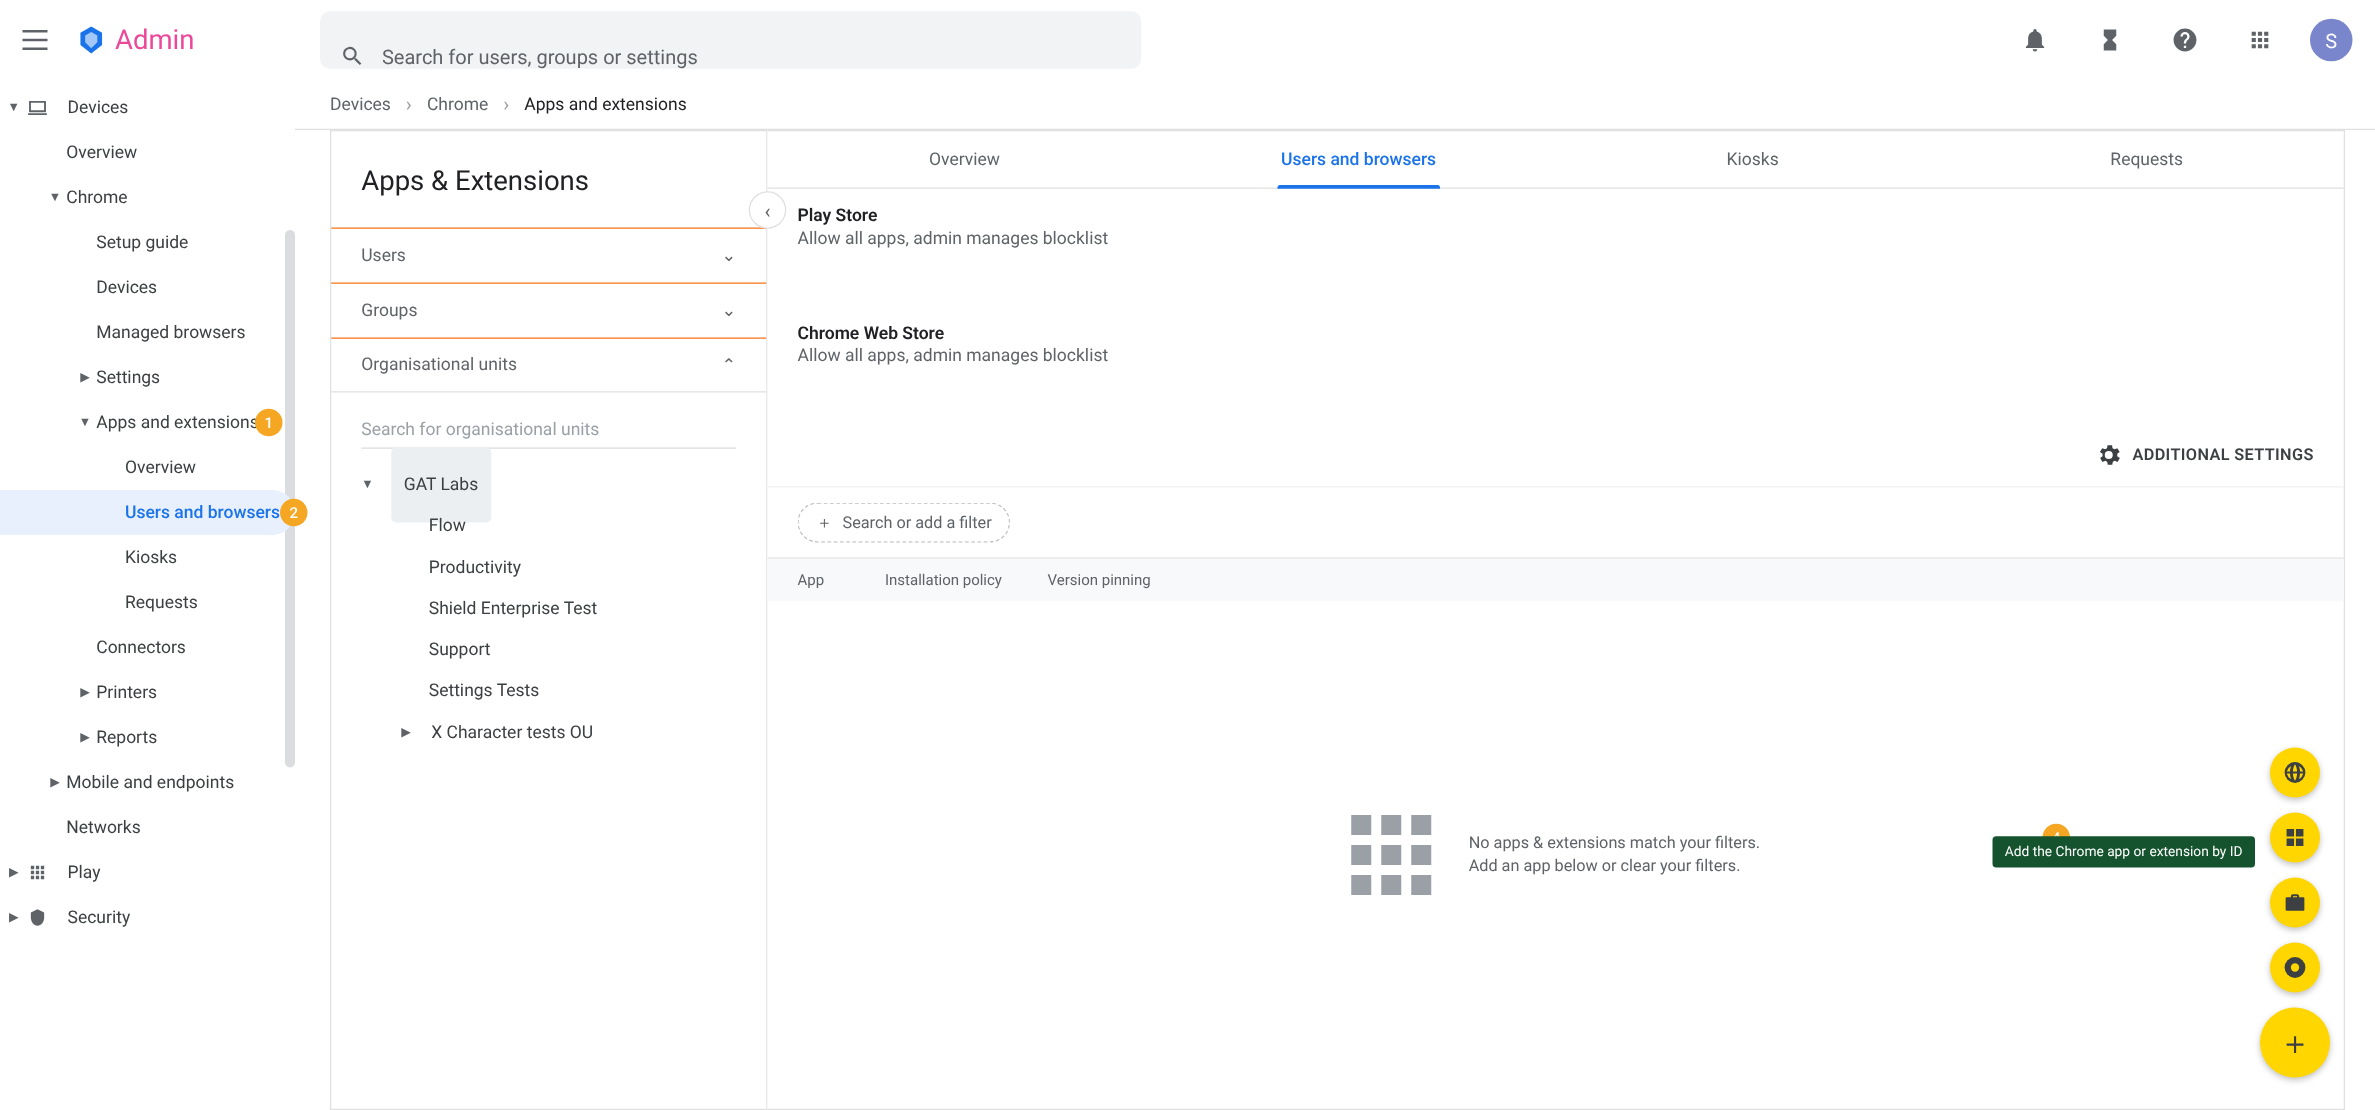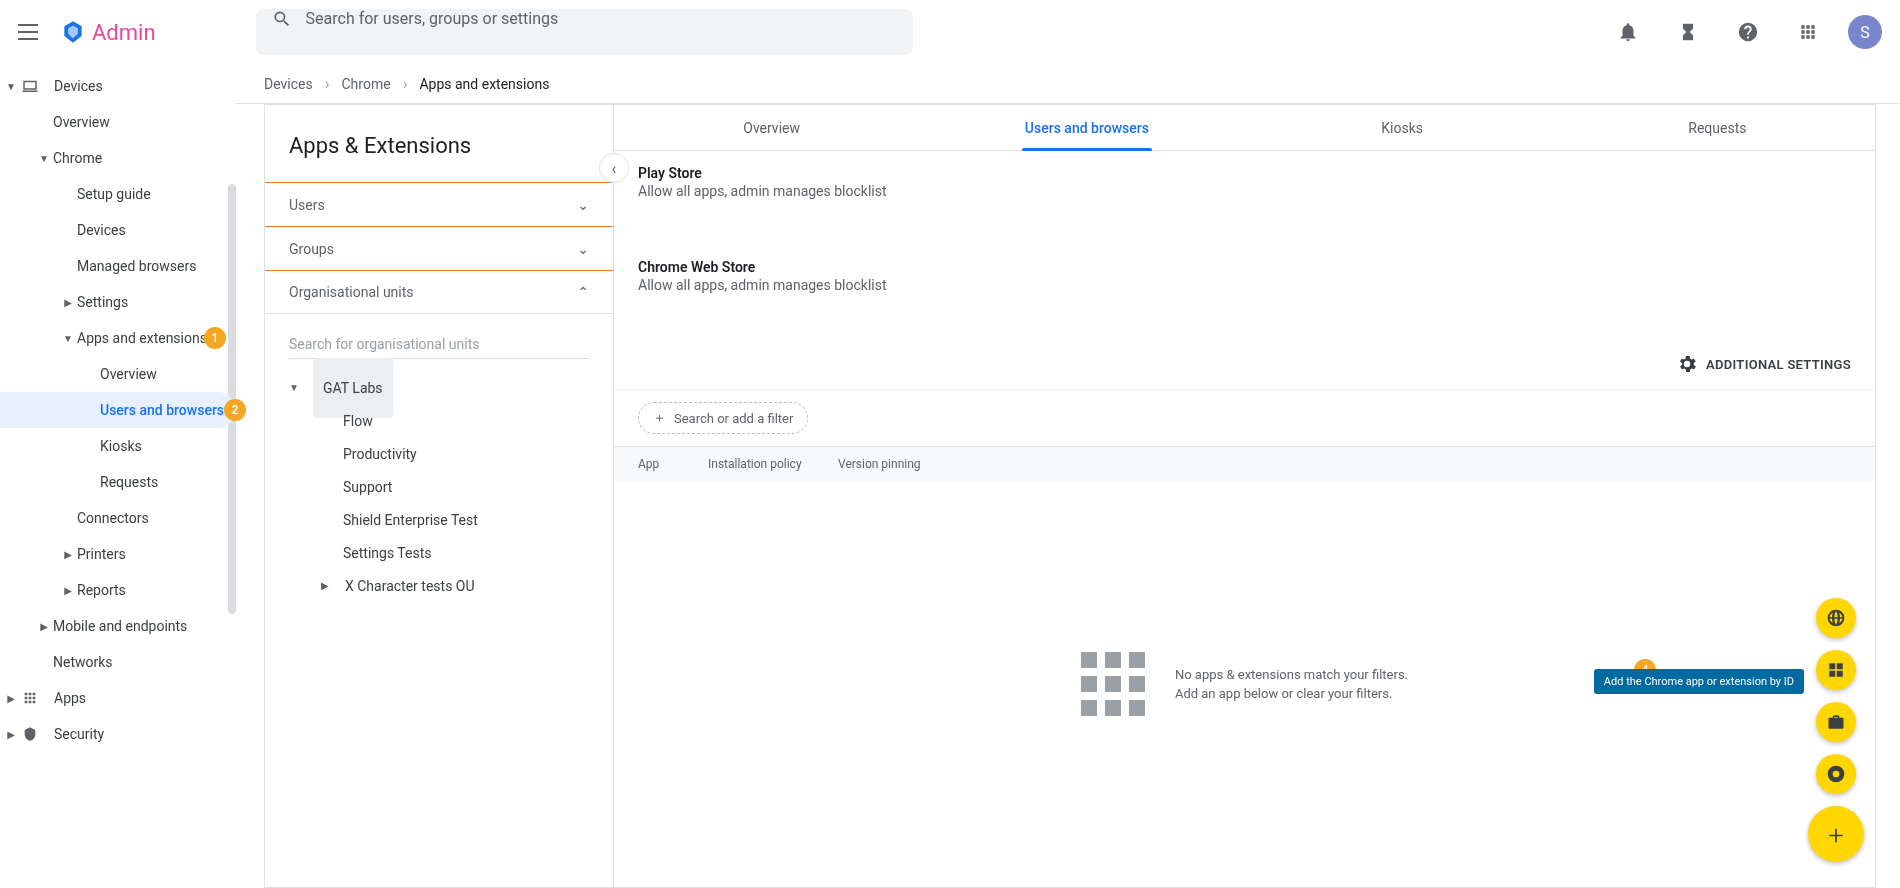--- a/index.html
+++ b/index.html
@@ -4,21 +4,21 @@
 <style>
   * { box-sizing: border-box; margin:0; padding:0; font-family: -apple-system, BlinkMacSystemFont, "Segoe UI", Roboto, Arial, sans-serif; }
   body { background:#fff; color:#202124; width:1900px; height:888px; overflow:hidden; transform-origin:top left; }
   
   .header { height:64px; display:flex; align-items:center; padding:0 18px; }
   .hamburger { width:24px; height:24px; margin-right:18px; cursor:pointer; display:flex; flex-direction:column; justify-content:center; gap:5px;}
   .hamburger span{ display:block; height:2px; background:#5f6368; width:20px;}
   .logo-block{ display:flex; align-items:center; gap:6px; margin-right:100px;}
   .logo-hex{ width:26px; height:26px; }
   .logo-text{ font-size:22px; color:#ec4899; font-weight:400;}
-  .search-wrap{ width:657px; height:46px; background:#f1f3f4; border-radius:8px; display:flex; align-items:flex-start; padding:0 16px; gap:14px;}
+  .search-wrap{ width:657px; height:46px; background:#f1f3f4; border-radius:8px; display:flex; align-items:flex-end; padding:0 16px; gap:14px;}
   .search-wrap svg{ color:#5f6368; flex-shrink:0;}
   .search-input{ border:none; background:transparent; font-size:16px; width:100%; outline:none; color:#202124;}
   .search-input::placeholder{ color:#5f6368;}
   .header-right{ margin-left:auto; display:flex; align-items:center; gap:20px;}
   .icon-btn{ width:40px; height:40px; display:flex; align-items:center; justify-content:center; color:#5f6368; cursor:pointer; border-radius:50%;}
   .avatar{ width:34px; height:34px; border-radius:50%; background:#7986cb; color:#fff; display:flex; align-items:center; justify-content:center; font-size:16px;}
   
   .main{ display:flex; height:calc(100% - 64px);}
   
   .sidebar{ width:236px; position:relative; padding-top:4px; }
@@ -69,21 +69,21 @@
   .cols-row span:nth-child(2){ width:130px;}
   .empty-state{ flex:1; display:flex; align-items:center; justify-content:center; gap:30px; color:#5f6368;}
   .grid-icon{ display:grid; grid-template-columns:repeat(3,16px); grid-template-rows:repeat(3,16px); gap:8px;}
   .grid-icon div{ background:#9aa0a6;}
   .empty-text{ font-size:13px; line-height:1.5;}
   
   .fab-stack{ position:absolute; right:36px; bottom:26px; display:flex; flex-direction:column; gap:12px; align-items:center;}
   .fab{ width:40px; height:40px; border-radius:50%; background:#ffd600; display:flex; align-items:center; justify-content:center; color:#3c4043; cursor:pointer; box-shadow:0 2px 5px rgba(0,0,0,.25);}
   .fab.big{ width:56px; height:56px; font-size:26px;}
   .fab.highlight{ position:relative;}
-  .tooltip{ position:absolute; right:52px; background:#0369a1; color:#fff; font-size:11px; padding:6px 10px; border-radius:3px; white-space:nowrap;margin-top:22px;}
+  .tooltip{ position:absolute; right:52px; background:#14532d; color:#fff; font-size:11px; padding:6px 10px; border-radius:3px; white-space:nowrap;margin-top:22px;}
   .tip-badge{ position:absolute; right:200px; width:22px; height:22px; border-radius:50%; background:#f5a623; color:#fff; font-size:12px; display:flex; align-items:center; justify-content:center;}
   .ou-badge{ position:absolute; right:36px; top:508px; width:22px;height:22px;border-radius:50%;background:#f5a623;color:#fff;font-size:12px;display:flex;align-items:center;justify-content:center;}
 </style>
 </head>
 <body>
 
 <div class="header">
   <div class="hamburger">
       <span></span>
       <span></span>
@@ -199,21 +199,21 @@
         <span>Networks</span>
       </div>
 
     <div class="sb-row level0">
       <span class="caret">▶</span>
       <span class="sb-icon">
           <svg width="16" height="16" viewBox="0 0 24 24">
             <path fill="currentColor" d="M4 4h4v4H4zm6 0h4v4h-4zm6 0h4v4h-4zM4 10h4v4H4zm6 0h4v4h-4zm6 0h4v4h-4zM4 16h4v4H4zm6 0h4v4h-4zm6 0h4v4h-4z"></path>
           </svg>
         </span>
-      <span>Apps</span>
+      <span>Play</span>
     </div>
     <div class="sb-row level0">
       <span class="caret">▶</span>
       <span class="sb-icon">
           <svg width="16" height="16" viewBox="0 0 24 24">
             <path fill="currentColor" d="M12 2l8 4v6c0 5-3.4 9.7-8 10-4.6-.3-8-5-8-10V6l8-4z"></path>
           </svg>
         </span>
       <span>Security</span>
     </div>
@@ -250,24 +250,24 @@
             <span class="ou-caret">▼</span>
             <span class="label">GAT Labs</span>
           </div>
           <div class="ou-row child">
               <span>Flow</span>
             </div>
           <div class="ou-row child">
               <span>Productivity</span>
             </div>
           <div class="ou-row child">
+              <span>Shield Enterprise Test</span>
+            </div>
+          <div class="ou-row child">
               <span>Support</span>
-            </div>
-          <div class="ou-row child">
-              <span>Shield Enterprise Test</span>
             </div>
           <div class="ou-row child">
               <span>Settings Tests</span>
             </div>
           <div class="ou-row child2">
             <span class="ou-caret">▶</span>
             <span>X Character tests OU</span>
           </div>
         </div>
       </div>

